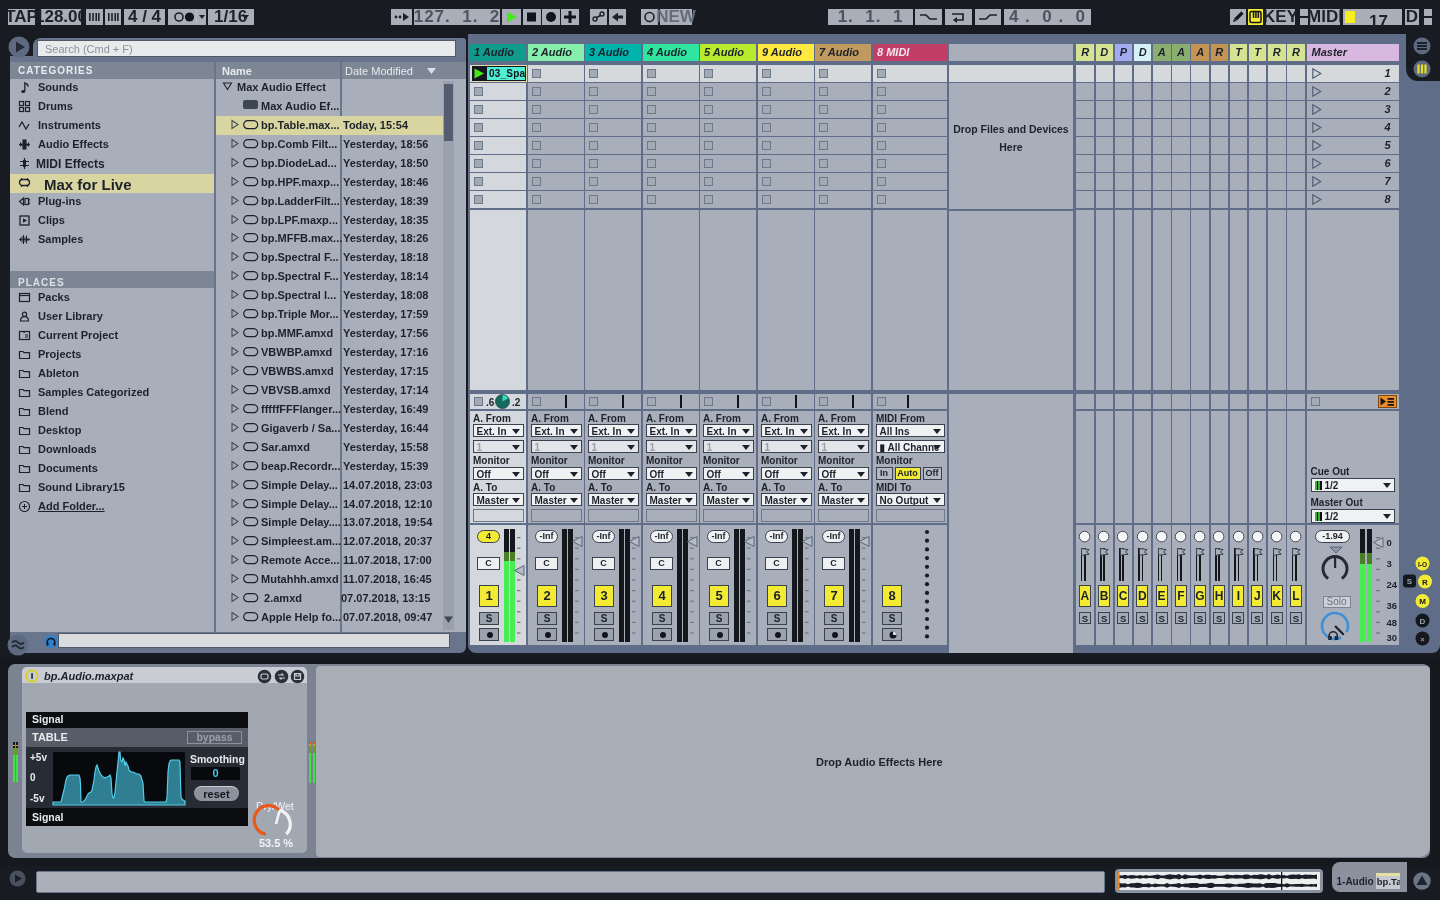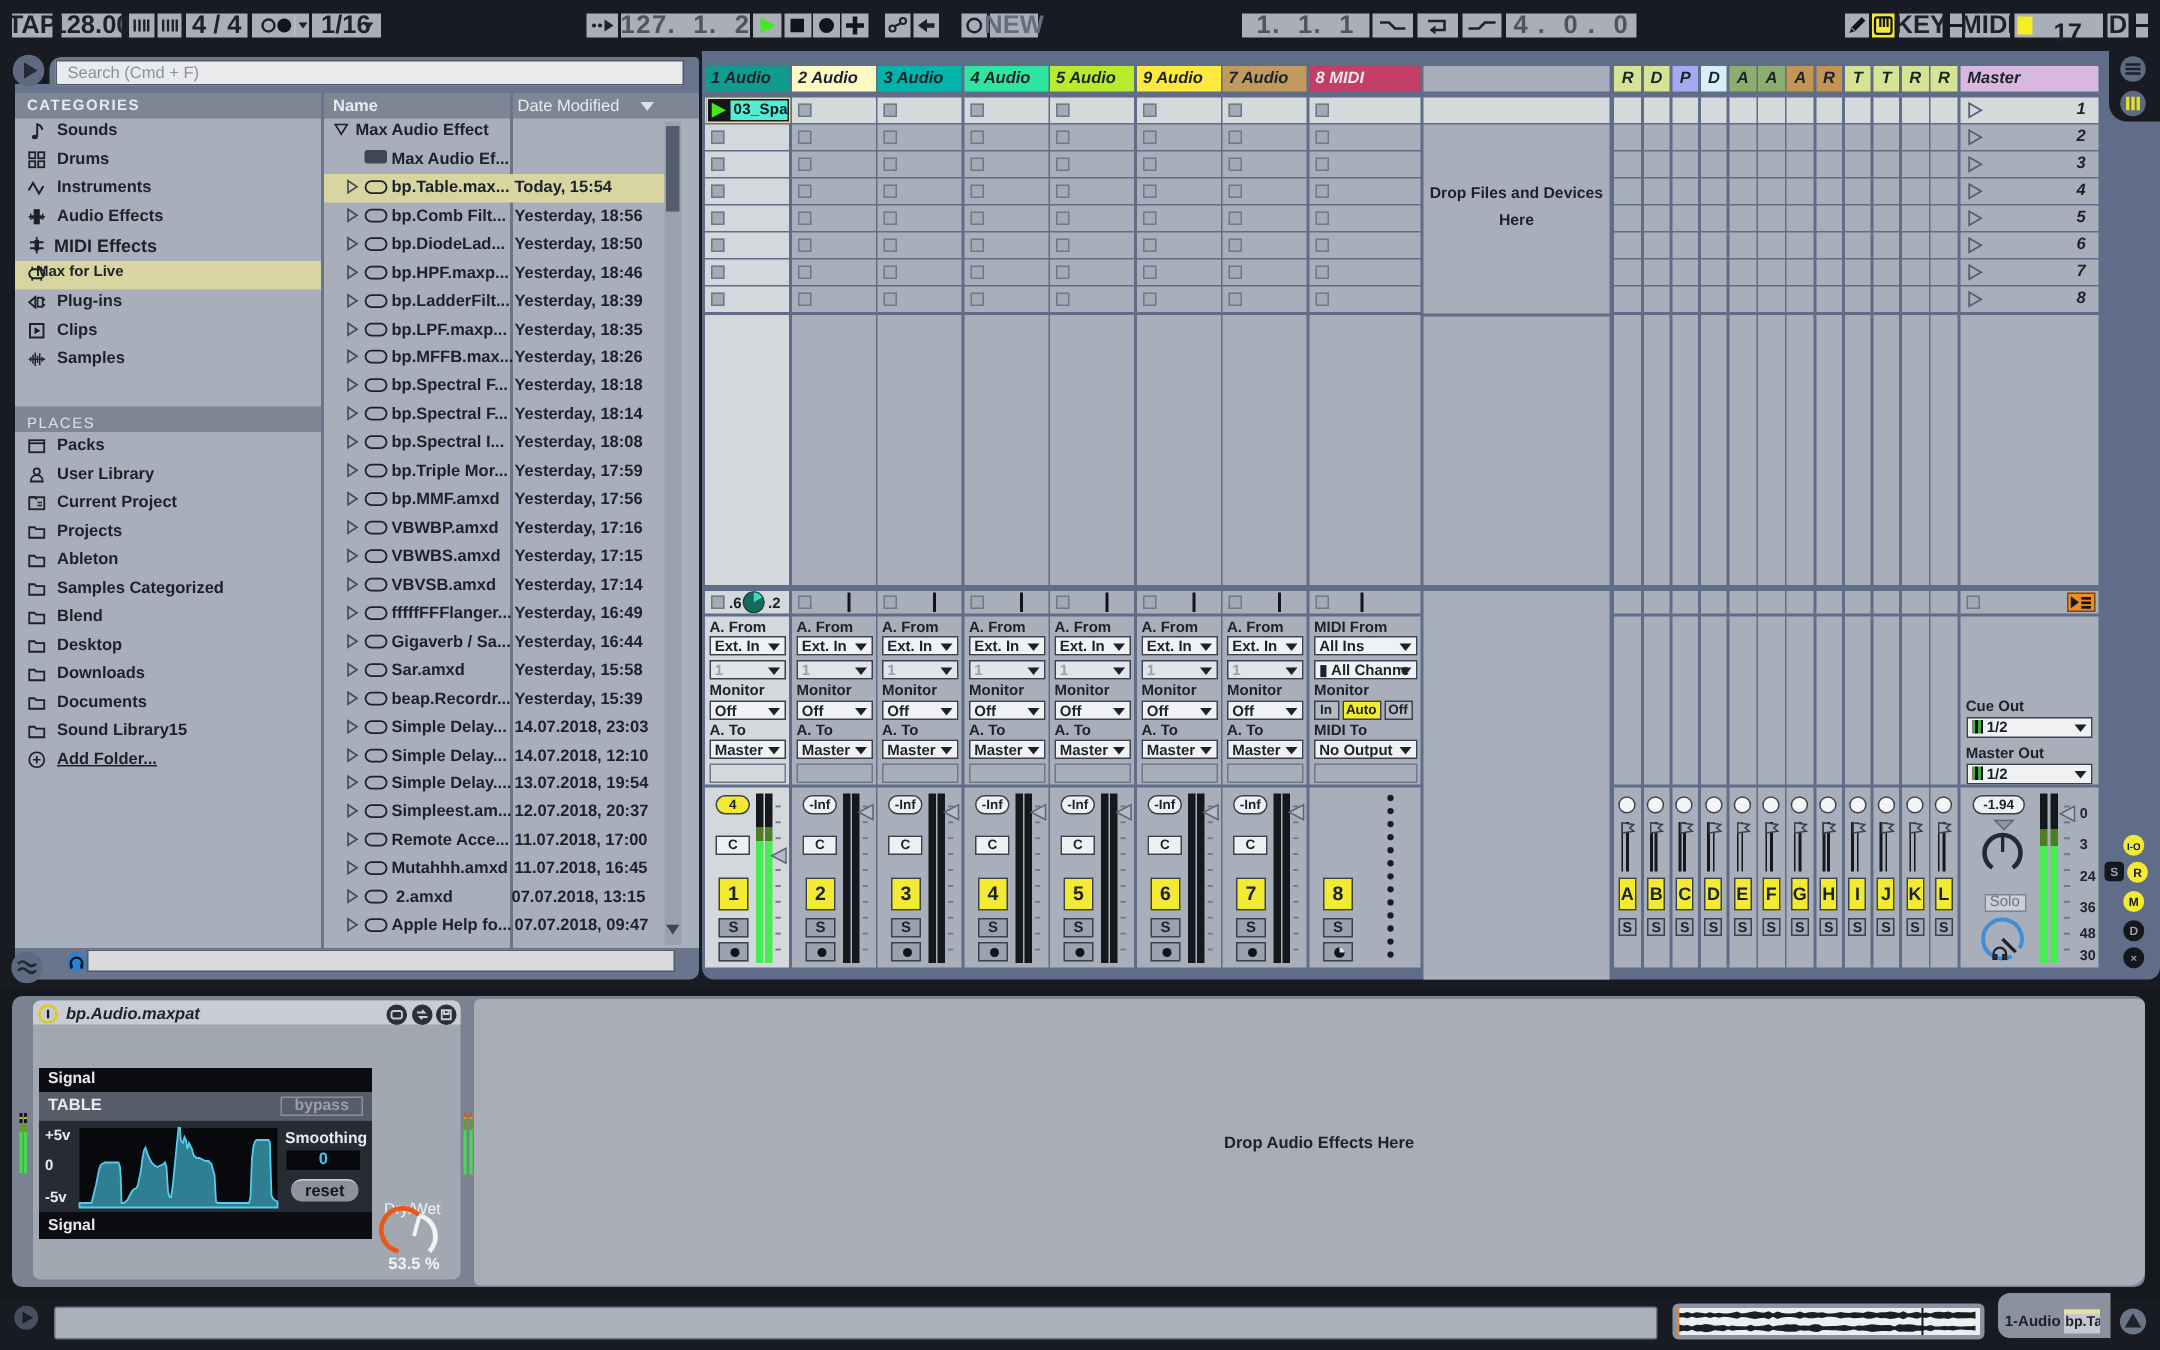--- a/index.html
+++ b/index.html
@@ -189,42 +189,42 @@
       <path d="M6.5 1 v11 M2 4.5 h9 M2 8.5 h9"></path>
       <rect x="5" y="3" width="3" height="7" fill="#1c212b" stroke="none"></rect>
     </g>
   </svg>
 <div class="lbl" style="left:36px;top:157px;font-size:12px">MIDI Effects</div>
 <div class="a" style="left:10px;top:174px;width:204px;height:19px;background:#d9d5a0"></div>
 <svg width="13" height="13" style="left:18px;top:176px">
     <rect x="1.5" y="3.5" width="10" height="6" rx="3" fill="none" stroke="#1c212b" stroke-width="1.3"></rect>
     <path d="M3.5 3.5 v-1.6 M9.5 3.5 v-1.6 M3.5 9.5 v1.6 M9.5 9.5 v1.6" stroke="#1c212b" stroke-width="1.2"></path>
   </svg>
-<div class="lbl" style="left:24px;top:176px;font-size:10px">Max for Live</div>
+<div class="lbl" style="left:44px;top:176px;font-size:15px">Max for Live</div>
 <svg width="13" height="13" style="left:18px;top:195px">
     <g stroke="#1c212b" stroke-width="1.2" fill="none">
       <path d="M1.5 6.5 l4-3.5 v7 z"></path>
       <rect x="7" y="3.5" width="3.5" height="6"></rect>
       <path d="M10.5 4.8 h1.6 M10.5 8.2 h1.6"></path>
     </g>
   </svg>
 <div class="lbl" style="left:38px;top:195px;font-size:11px">Plug-ins</div>
 <svg width="13" height="13" style="left:18px;top:214px">
     <rect x="2" y="2" width="9" height="9" fill="none" stroke="#1c212b" stroke-width="1.3"></rect>
     <path d="M5 4.2 l4 2.3 -4 2.3 z" fill="#1c212b"></path>
   </svg>
 <div class="lbl" style="left:38px;top:214px;font-size:11px">Clips</div>
 <svg width="13" height="13" style="left:18px;top:233px">
     <g stroke="#1c212b" stroke-width="1">
       <path d="M1 6.5 h11" stroke-width="0.8"></path>
       <path d="M2.5 5 v3 M4 3.5 v6 M5.5 2 v9 M7 4 v5 M8.5 2.5 v8 M10 5 v3 M11.2 5.8 v1.4"></path>
     </g>
   </svg>
 <div class="lbl" style="left:38px;top:233px;font-size:11px">Samples</div>
-<div class="a" style="left:10px;top:271px;width:204px;height:17px;background:#7d8694;color:#dde0e5;font-size:10px;font-weight:normal;letter-spacing:1px;padding:6px 0 0 8px">PLACES</div>
+<div class="a" style="left:10px;top:271px;width:204px;height:17px;background:#7d8694;color:#dde0e5;font-size:10px;font-weight:bold;letter-spacing:1px;padding:6px 0 0 8px">PLACES</div>
 <svg width="13" height="13" style="left:18px;top:291px">
     <g fill="none" stroke="#1c212b" stroke-width="1.2">
       <rect x="1.5" y="2.5" width="10" height="8"></rect>
       <path d="M1.5 4.5 h10"></path>
     </g>
   </svg>
 <div class="lbl" style="left:38px;top:291px;font-size:11px;">Packs</div>
 <svg width="13" height="13" style="left:18px;top:310px">
     <g fill="none" stroke="#1c212b" stroke-width="1.2">
       <circle cx="6.5" cy="4.3" r="2.1"></circle>
@@ -609,21 +609,21 @@
     <rect x="0" y="621.8" width="3.5" height="1.2" fill="#6d7889"></rect>
     <rect x="0" y="632.4" width="3.5" height="1.2" fill="#6d7889"></rect>
   </svg>
 <svg width="11" height="11" style="left:514px;top:564.5px">
     <path d="M10 0.5 v10 L0.5 5.5 z" fill="#b6bcc5" stroke="#5a6578" stroke-width="1"></path>
   </svg>
 <div class="a" style="left:479px;top:585px;width:20px;height:22px;background:#f2ea33;border:1px solid #3a4250;font-size:13px;font-weight:bold;color:#1c212b;text-align:center;line-height:20px">1</div>
 <div class="a" style="left:479px;top:611.5px;width:20px;height:13px;background:#9aa2ae;border:1px solid #3a4250;font-size:10px;font-weight:bold;color:#1c212b;text-align:center;line-height:11px">S</div>
 <div class="a" style="left:479px;top:628px;width:20px;height:13px;background:#9aa2ae;border:1px solid #3a4250"></div>
 <div class="a" style="left:486.5px;top:631.5px;width:6px;height:6px;background:#11141c;border-radius:50%"></div>
-<div class="a" style="left:528px;top:44px;width:56px;height:17px;background:#fef9c3;color:#1c212b;font-size:11px;font-weight:bold;font-style:italic;padding:1.5px 0 0 4px">2 Audio</div>
+<div class="a" style="left:528px;top:44px;width:56px;height:17px;background:#86efac;color:#1c212b;font-size:11px;font-weight:bold;font-style:italic;padding:1.5px 0 0 4px">2 Audio</div>
 <div class="a" style="left:528px;top:65.0px;width:56px;height:16.6px;background:#d6d9dc"></div>
 <div class="sq" style="left:532px;top:68.6px"></div>
 <div class="a" style="left:528px;top:83.0px;width:56px;height:16.6px;background:#a9afba"></div>
 <div class="sq" style="left:532px;top:86.6px"></div>
 <div class="a" style="left:528px;top:101.1px;width:56px;height:16.6px;background:#a9afba"></div>
 <div class="sq" style="left:532px;top:104.7px"></div>
 <div class="a" style="left:528px;top:119.2px;width:56px;height:16.6px;background:#a9afba"></div>
 <div class="sq" style="left:532px;top:122.8px"></div>
 <div class="a" style="left:528px;top:137.2px;width:56px;height:16.6px;background:#a9afba"></div>
 <div class="sq" style="left:532px;top:140.8px"></div>

